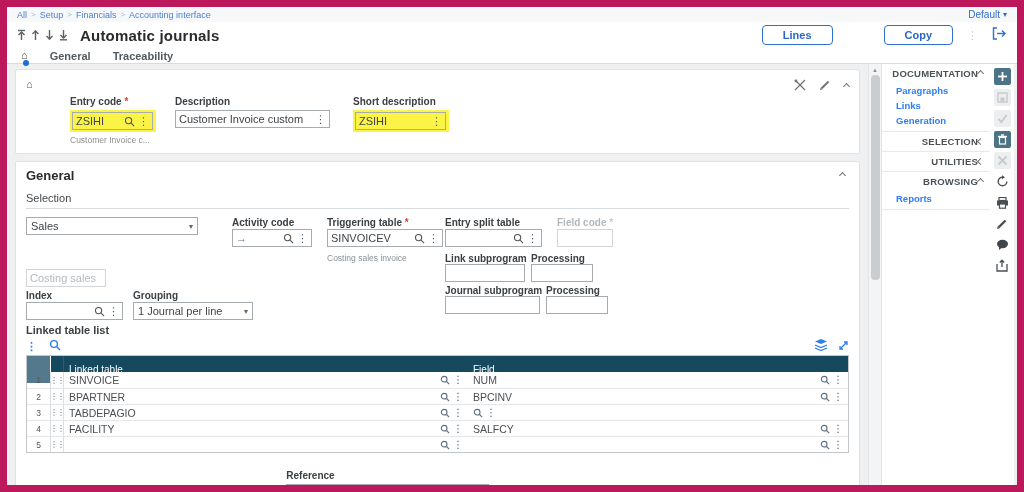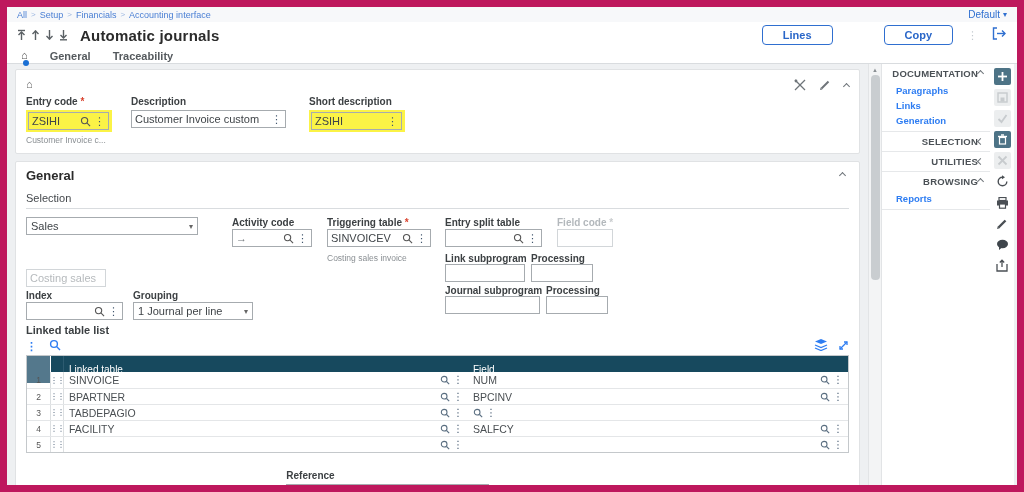--- a/index.html
+++ b/index.html
@@ -35,21 +35,21 @@
   .card1 { padding:4px 10px 8px 10px; margin-bottom:7px; position:relative; }
   .card2 { padding:6px 10px 4px 10px; height:340px; position:relative; }
   .homeanchor { font-size:11px; color:#666; }
   .card-icons { position:absolute; right:10px; top:7px; display:flex; gap:13px; align-items:center; }
 
   .chev { display:inline-block; width:6px; height:6px; border-left:2px solid #7a7f84; border-top:2px solid #7a7f84; }
   .chev.up { transform:rotate(45deg); }
   .chev.left { transform:rotate(-45deg); }
   .chev.sm { width:5px; height:5px; border-width:1.5px; border-color:#6e7479; }
 
-  .fieldrow { display:flex; margin-top:4px; }
+  .fieldrow { display:flex; margin-top:4px;margin-left:44px; }
   .fgroup { display:flex; flex-direction:column; }
   .flabel { font-size:10px; font-weight:bold; color:#3c4043; margin-bottom:3px; white-space:nowrap; }
   .flabel .req { color:#d9432f; }
   .flabel.dim { color:#b3b8bc; }
   .flabel.dim .req { color:#c9ccce; }
   .ibox { height:18px; border:1px solid #a6abaf; background:#fff; display:flex; align-items:center; padding:0 3px; font-size:11px; color:#3f4448; }
   .ibox .val { flex:1; white-space:nowrap; overflow:hidden; }
   .ibox.dis { border-color:#d2d6d9; color:#b6babd; }
   .hl { background:#fbf346; padding:2px 3px 2px 2px; }
   .hl .ibox { background:transparent; }
@@ -254,21 +254,21 @@
             <span class="qicon">
                 <svg width="11" height="11" viewBox="0 0 12 12">
                   <circle cx="5" cy="5" r="3.4" fill="none" stroke="#555" stroke-width="1.2"></circle>
                   <line x1="7.8" y1="7.8" x2="11" y2="11" stroke="#555" stroke-width="1.2"></line>
                 </svg>
               </span>
             <span class="kebab">⋮</span>
           </div>
 
           <span class="flabel abs" style="left:301px; top:8px;"><span>Triggering table</span> <span class="req">*</span></span>
-          <div class="ibox abs" style="left:301px; top:20px; width:104px;">
+          <div class="ibox abs" style="left:301px; top:20px; width:116px;">
             <span class="val">SINVOICEV</span>
             <span class="qicon">
                 <svg width="11" height="11" viewBox="0 0 12 12">
                   <circle cx="5" cy="5" r="3.4" fill="none" stroke="#555" stroke-width="1.2"></circle>
                   <line x1="7.8" y1="7.8" x2="11" y2="11" stroke="#555" stroke-width="1.2"></line>
                 </svg>
               </span>
             <span class="kebab">⋮</span>
           </div>
           <span class="helper abs" style="left:301px; top:41px;">Costing sales invoice</span>

